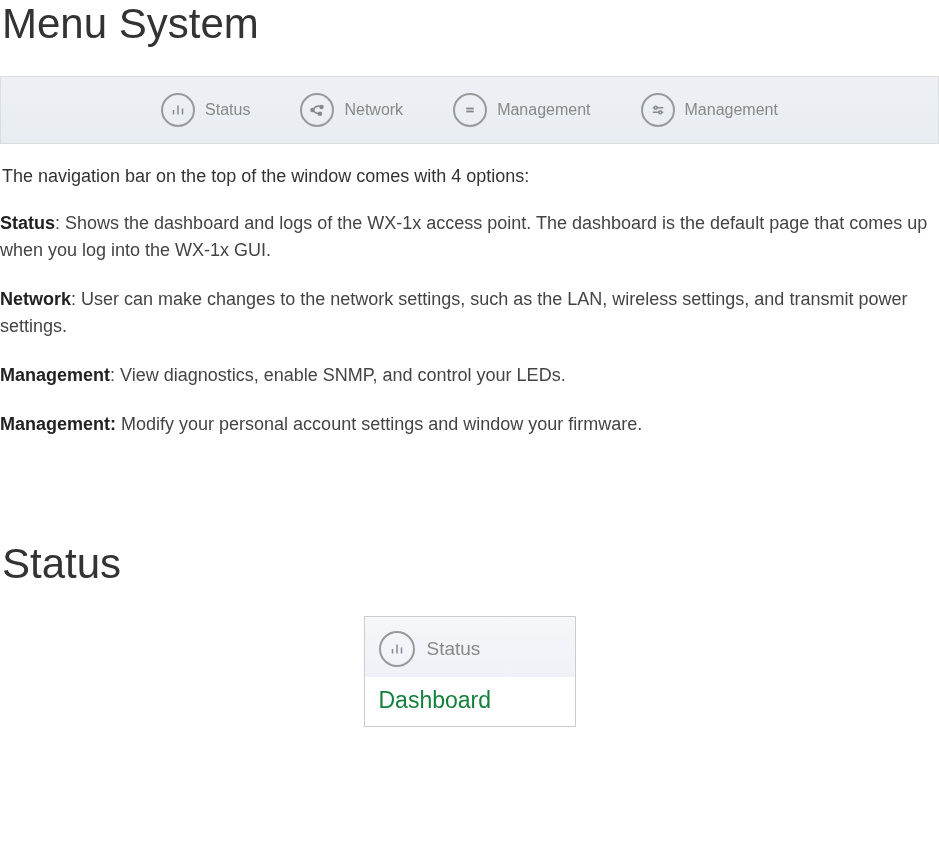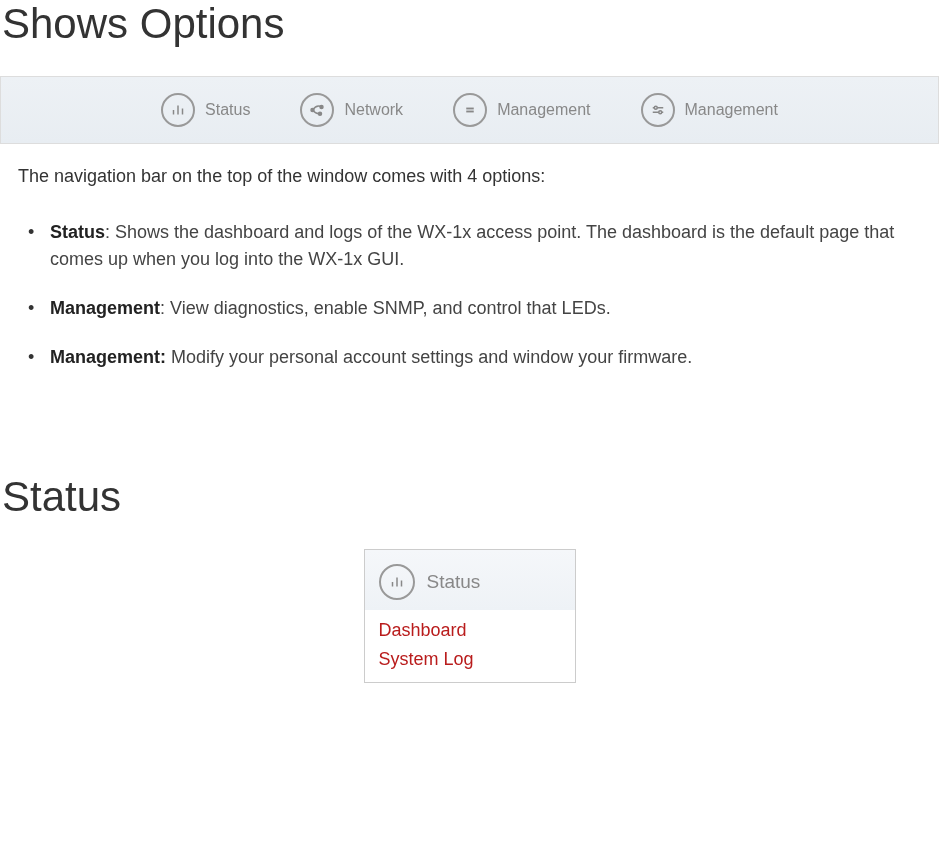--- a/index.html
+++ b/index.html
@@ -46,26 +46,25 @@
       align-items: center;
       justify-content: center;
     }
     .nav-icon-circle svg {
       width: 18px;
       height: 18px;
     }
     .intro-text {
       font-size: 18px;
       color: #333;
-      margin-bottom: 32px;
-      padding-left: 18px;
+      margin-bottom: 23px;
+      padding-left: 2px;
     }
     .bullet-list {
       list-style: none;
-      padding-left: 50px;
     }
     .bullet-list li {
       position: relative;
       font-size: 18px;
       color: #444;
       line-height: 1.5;
       margin-bottom: 22px;
       padding-right: 10px;
     }
     .bullet-list li::before {
@@ -98,29 +97,29 @@
       font-size: 19px;
     }
     .status-dropdown-header .nav-icon-circle {
       width: 36px;
       height: 36px;
     }
     .status-dropdown-items {
       padding: 6px 14px 8px 14px;
     }
     .status-dropdown-items div {
-      font-size: 18px;
-      color: #b91c1c;
+      font-size: 23px;
+      color: #15803d;
       padding: 4px 0;
     }
   </style>
 </head>
 <body>
 
-<h1 class="heading-1">Shows Options</h1>
+<h1 class="heading-1">Menu System</h1>
 
 <div class="nav-bar">
   <div class="nav-item">
     <span class="nav-icon-circle">
       <svg viewBox="0 0 24 24" fill="none" stroke="#888" stroke-width="2">
         <line x1="6" y1="18" x2="6" y2="12"></line>
         <line x1="12" y1="18" x2="12" y2="6"></line>
         <line x1="18" y1="18" x2="18" y2="10"></line>
       </svg>
     </span>
@@ -160,21 +159,24 @@
   </div>
 </div>
 
 <p class="intro-text">The navigation bar on the top of the window comes with 4 options:</p>
 
 <ul class="bullet-list">
   <li>
     <span class="label">Status</span><span>: </span><span>Shows the dashboard and logs of the WX-1x access point. The dashboard is the default page that comes up when you log into the WX-1x GUI.</span>
   </li>
   <li>
-    <span class="label">Management</span><span>: </span><span>View diagnostics, enable SNMP, and control that LEDs.</span>
+    <span class="label">Network</span><span>: </span><span>User can make changes to the network settings, such as the LAN, wireless settings, and transmit power settings.</span>
+  </li>
+  <li>
+    <span class="label">Management</span><span>: </span><span>View diagnostics, enable SNMP, and control your LEDs.</span>
   </li>
   <li>
     <span class="label">Management:</span><span> </span><span>Modify your personal account settings and window your firmware.</span>
   </li>
 </ul>
 
 <div class="section-gap"></div>
 
 <h1 class="heading-1">Status</h1>
 
@@ -184,15 +186,14 @@
       <svg viewBox="0 0 24 24" fill="none" stroke="#888" stroke-width="2">
         <line x1="6" y1="18" x2="6" y2="12"></line>
         <line x1="12" y1="18" x2="12" y2="6"></line>
         <line x1="18" y1="18" x2="18" y2="10"></line>
       </svg>
     </span>
     <span>Status</span>
   </div>
   <div class="status-dropdown-items">
     <div>Dashboard</div>
-    <div>System Log</div>
   </div>
 </div>
 
 </body></html>

